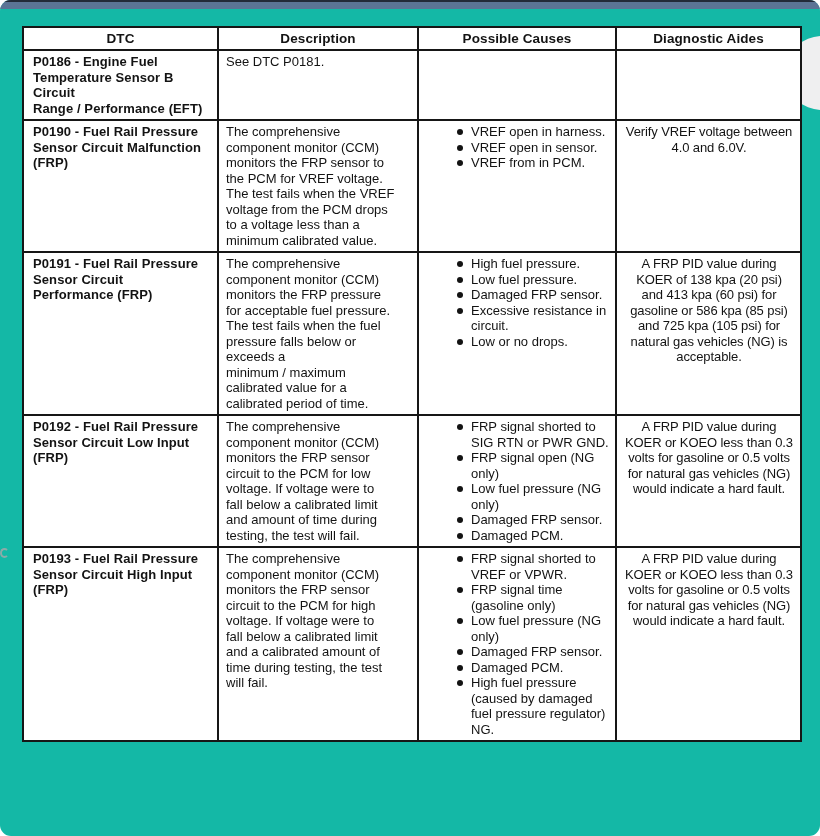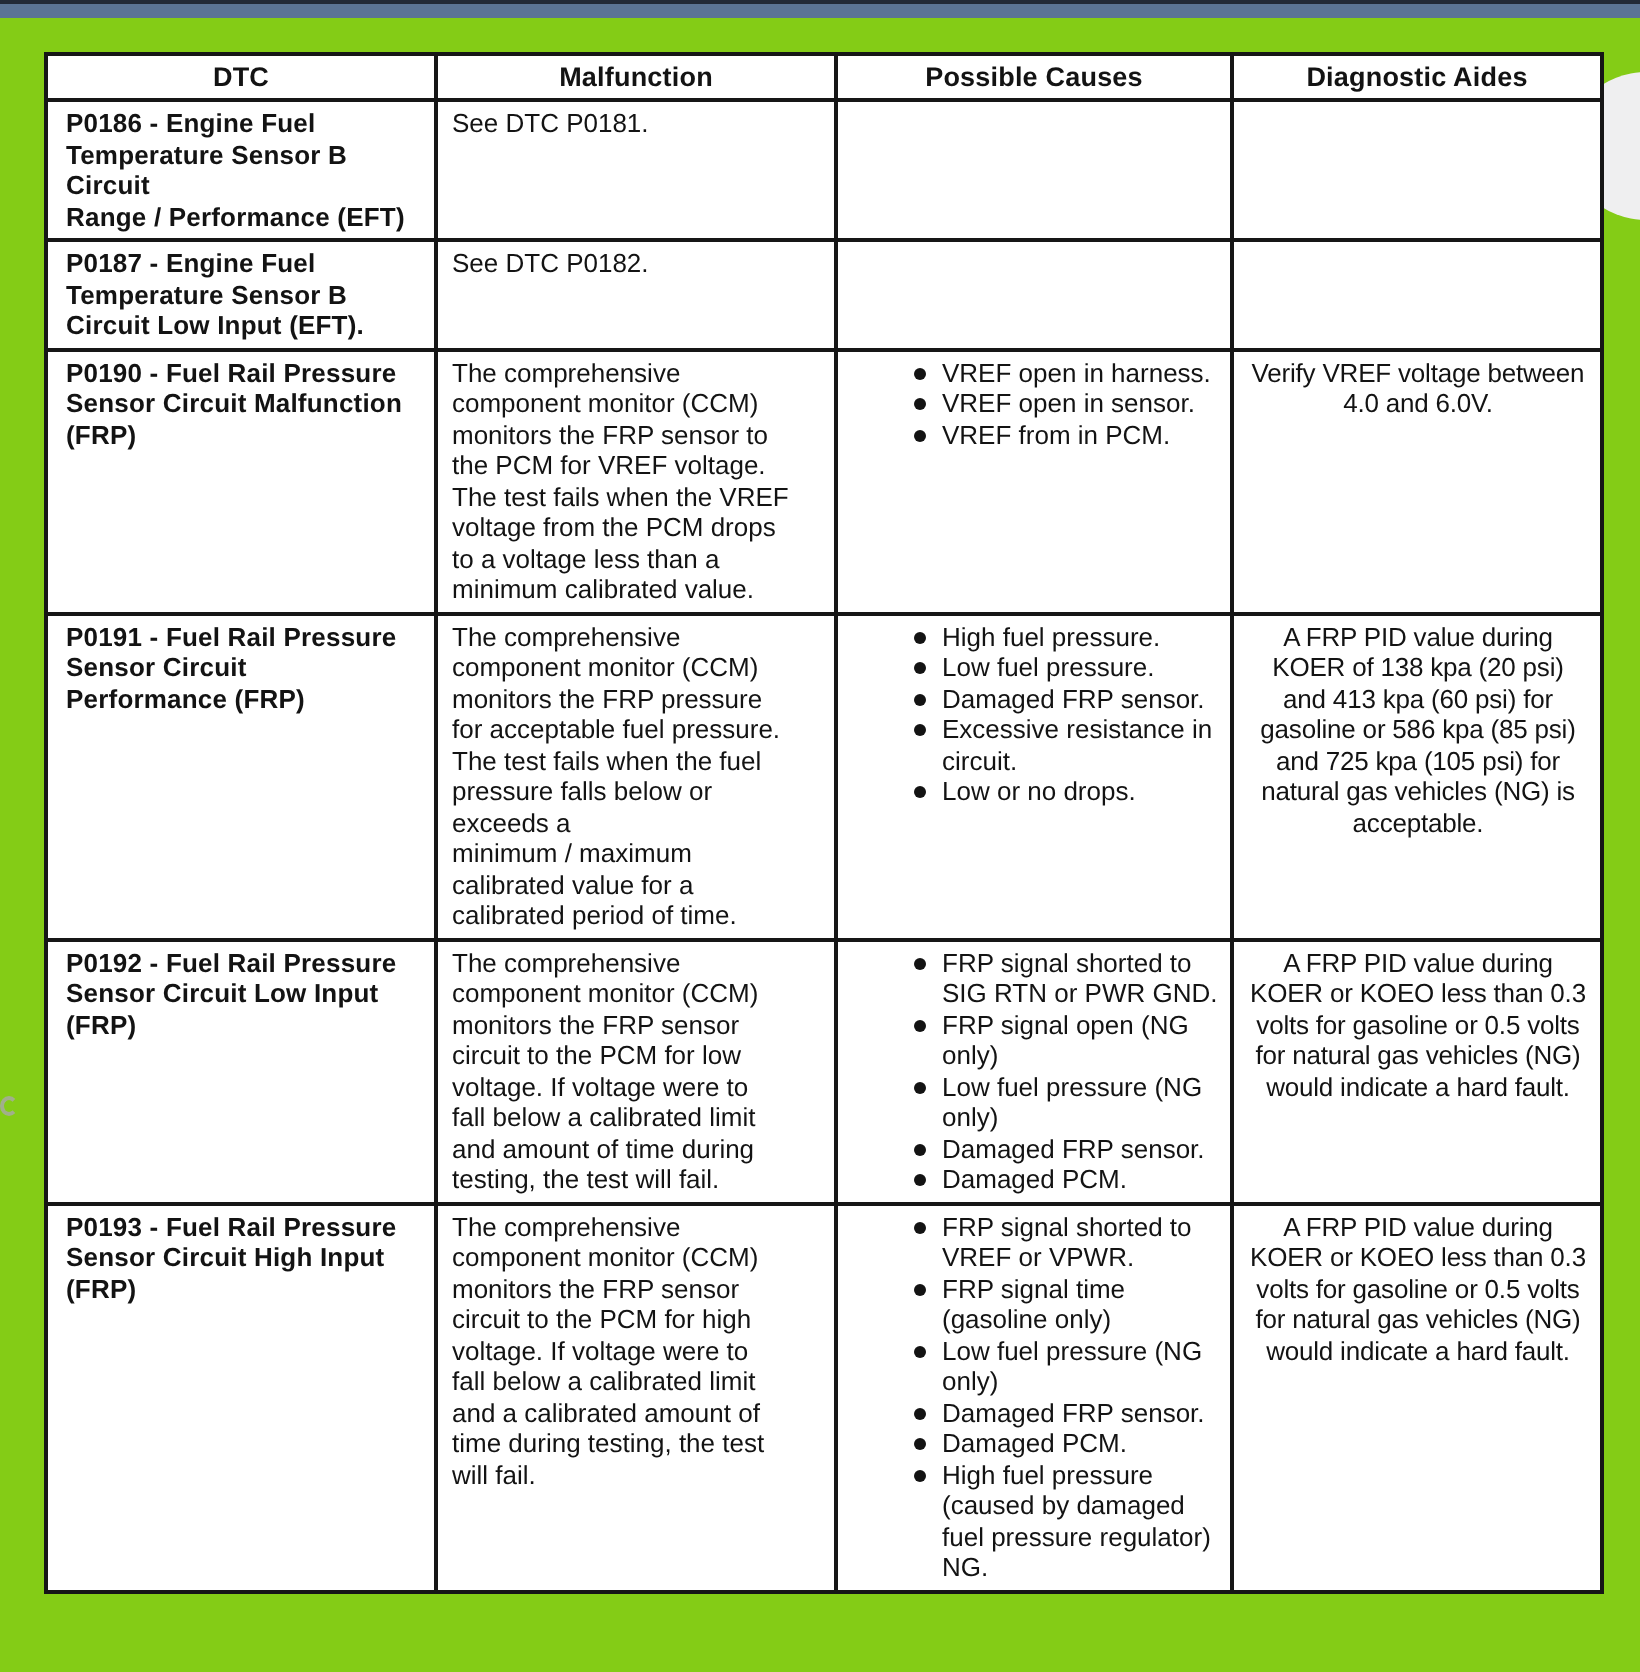--- a/index.html
+++ b/index.html
@@ -6,22 +6,23 @@
   html, body { background: #ffffff; }
   body {
     width: 820px; height: 836px;
     font-family: "Liberation Sans", sans-serif;
     color: #131313;
     overflow: hidden;
   }
   .page {
     position: relative;
     width: 820px; height: 836px;
-    background: #84cc16;
+    background: #14b8a6;
     overflow: hidden;
+    border-radius: 11px;
   }
   .top-bar {
     position: absolute;
     top: 0; left: 0;
     width: 820px; height: 9px;
     background: #5b7495;
     border-top: 2px solid #222a38;
   }
   .edge-blob {
     position: absolute;
@@ -98,48 +99,38 @@
   <table class="doc-table">
     <colgroup>
       <col style="width:195px">
       <col style="width:200px">
       <col style="width:198px">
       <col style="width:185px">
     </colgroup>
     <thead>
       <tr>
         <th>DTC</th>
-        <th>Malfunction</th>
+        <th>Description</th>
         <th>Possible Causes</th>
         <th>Diagnostic Aides</th>
       </tr>
     </thead>
     <tbody>
     <tr>
       <td class="dtc">P0186 - Engine Fuel
 Temperature Sensor B
 Circuit
 Range / Performance (EFT)</td>
       <td class="desc">See DTC P0181.</td>
       <td class="causes">
         <ul></ul>
       </td>
       <td class="aides"></td>
     </tr>
 
-    <tr>
-      <td class="dtc">P0187 - Engine Fuel
-Temperature Sensor B
-Circuit Low Input (EFT).</td>
-      <td class="desc">See DTC P0182.</td>
-      <td class="causes">
-        <ul></ul>
-      </td>
-      <td class="aides"></td>
-    </tr>
 
 
     <tr>
       <td class="dtc">P0190 - Fuel Rail Pressure
 Sensor Circuit Malfunction
 (FRP)</td>
       <td class="desc">The comprehensive
 component monitor (CCM)
 monitors the FRP sensor to
 the PCM for VREF voltage.

